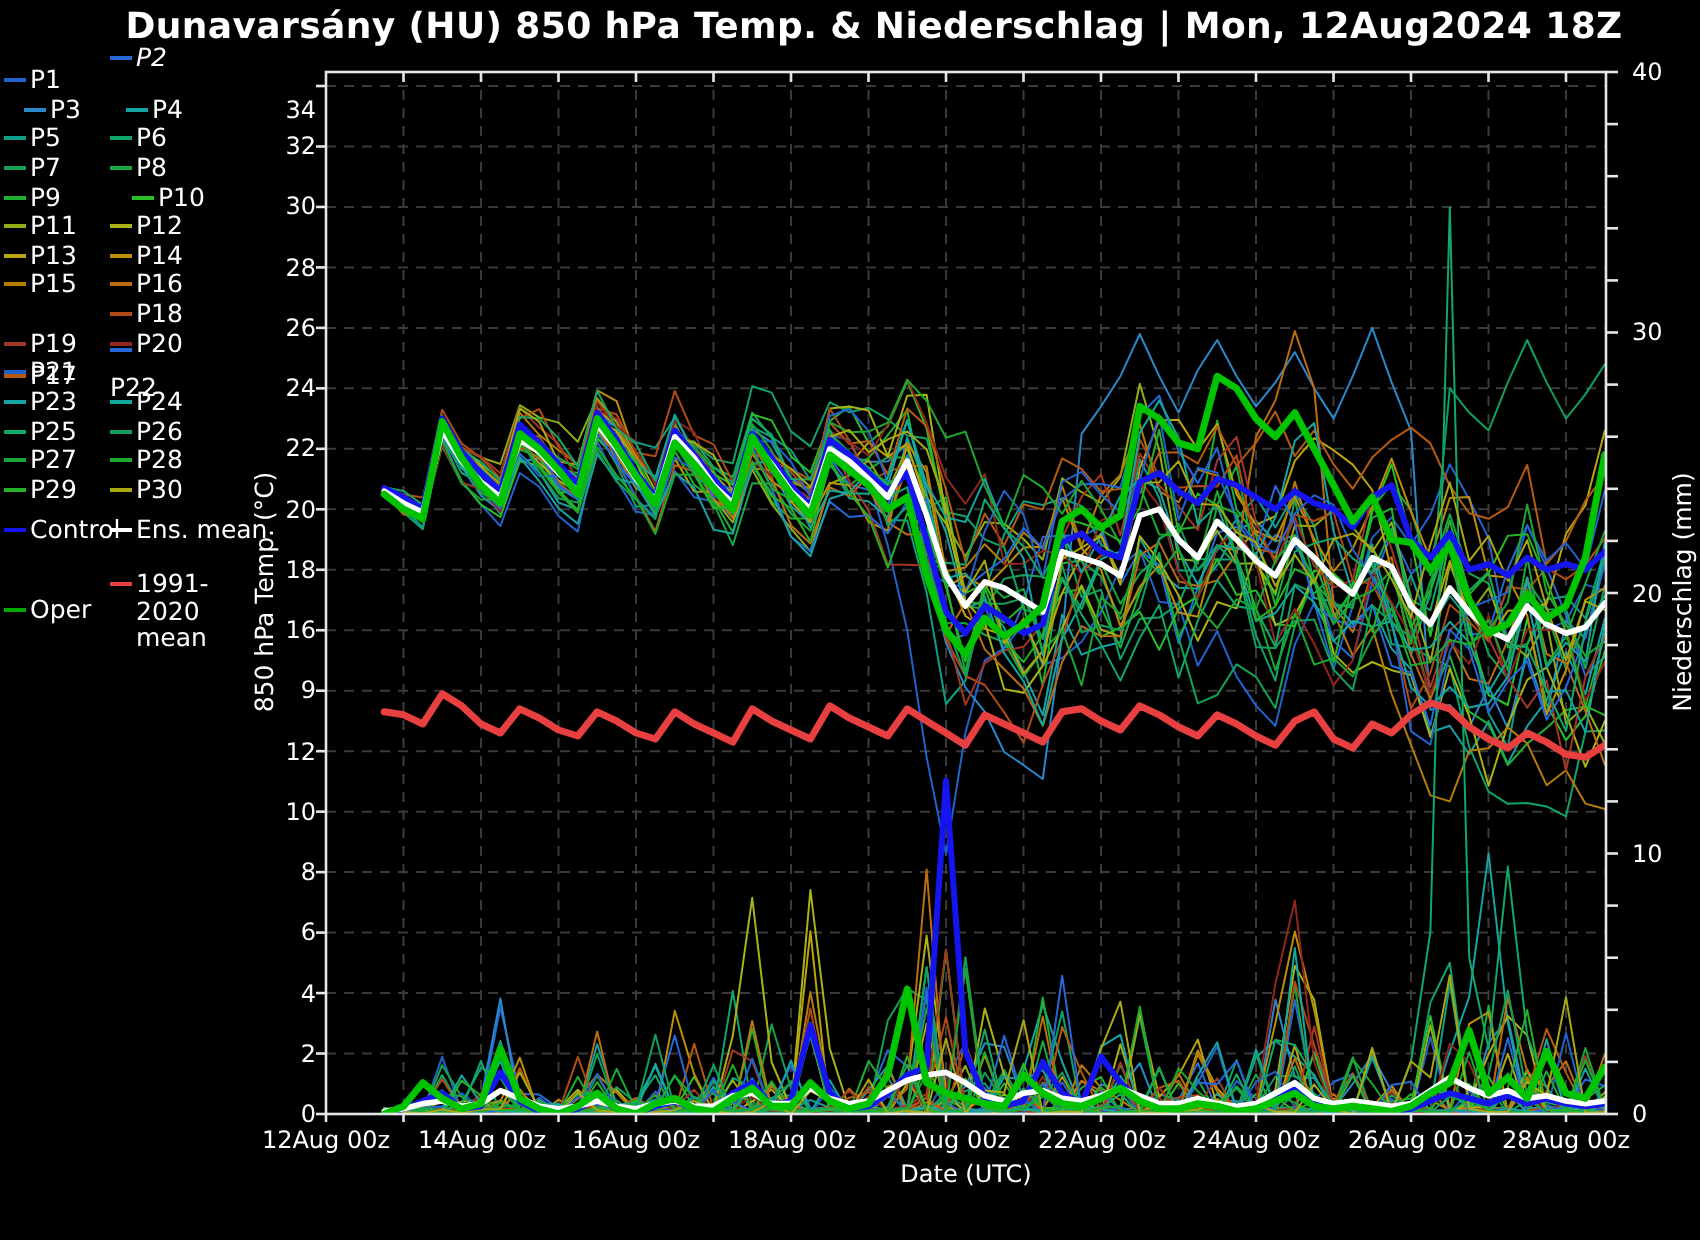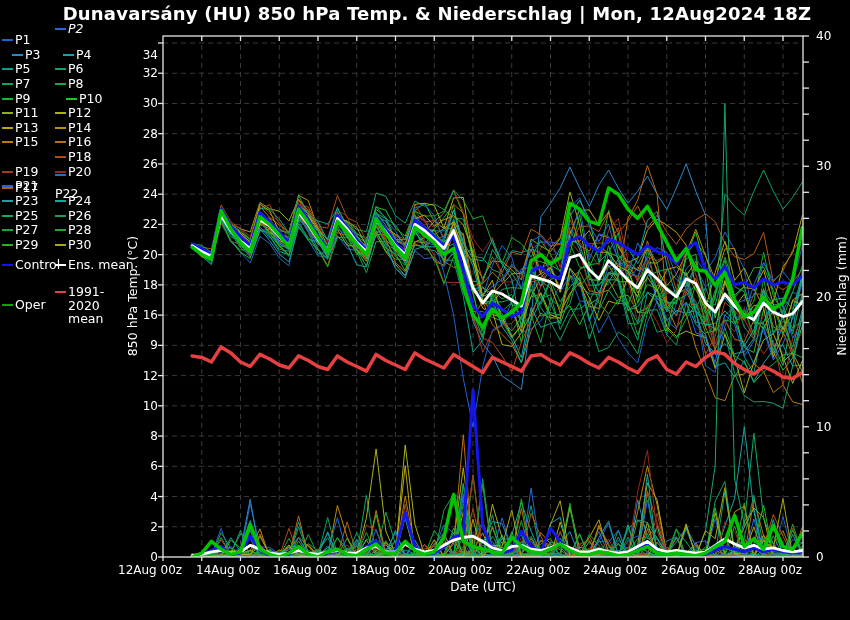--- a/index.html
+++ b/index.html
@@ -10,21 +10,21 @@
   .ylab{position:absolute;white-space:nowrap;font-size:12.5px;color:#fff;}
   .ylab.left{left:132px;top:296px;transform:translate(-50%,-50%) rotate(-90deg);}
   .ylab.right{left:841px;top:296px;transform:translate(-50%,-50%) rotate(-90deg);}
   .xlab{position:absolute;left:483px;top:580px;transform:translateX(-50%);font-size:12px;}
   .foot{position:absolute;top:589px;font-family:"Liberation Sans",sans-serif;font-size:16px;}
   .foot.left{left:115px;}
   .foot.right{left:649px;}
   svg#plot{position:absolute;left:0;top:0;}
   .tick-label{position:absolute;font-size:12px;color:#fff;line-height:14px;}
   .tl-left{width:42px;text-align:right;}
-  .tl-x{width:90px;}
+  .tl-x{width:90px;text-align:center;}
   .legend{position:absolute;left:0;top:0;width:130px;height:330px;}
   .lg-item{position:absolute;display:flex;align-items:flex-start;font-size:12.5px;line-height:13.5px;color:#fff;}
   .lg-swatch{display:inline-block;width:11px;height:0;border-top-width:2px;border-top-style:solid;
              margin-top:6px;margin-right:2px;flex:0 0 11px;}
   .lg-label{white-space:nowrap;}
   .lg-item.wrap .lg-label{white-space:normal;width:66px;}
 </style>
 </head>
 <body>
 

